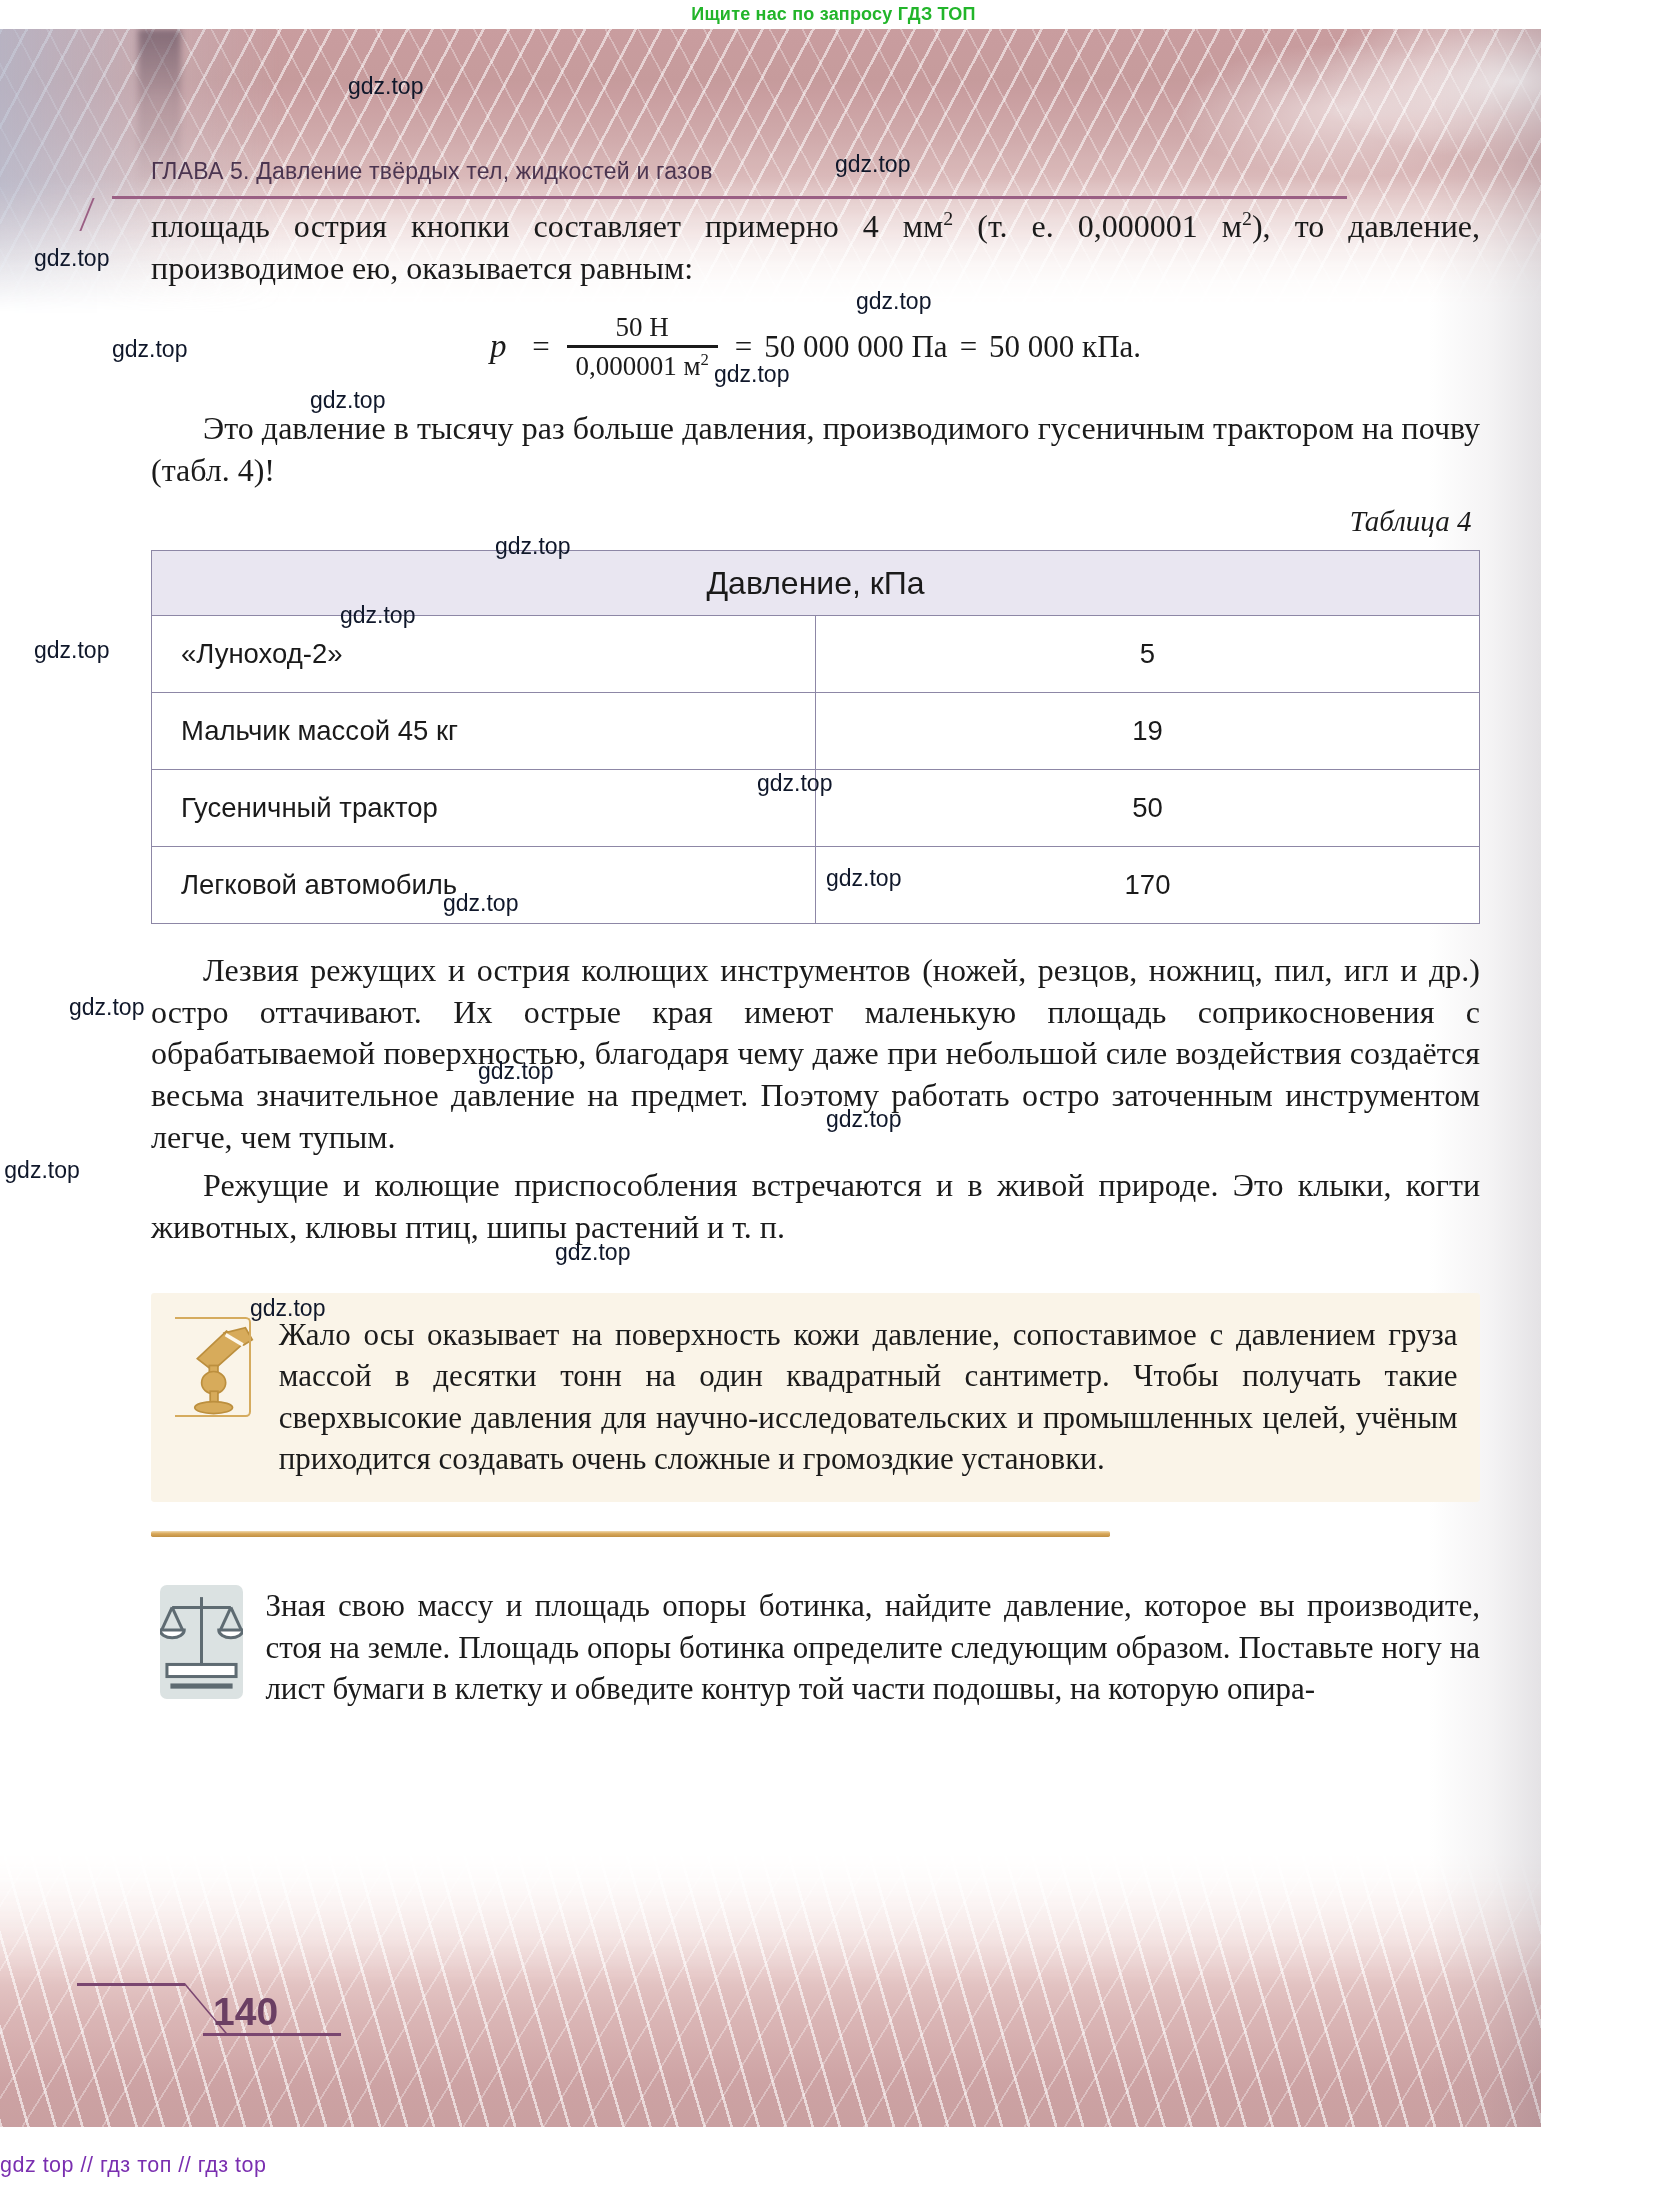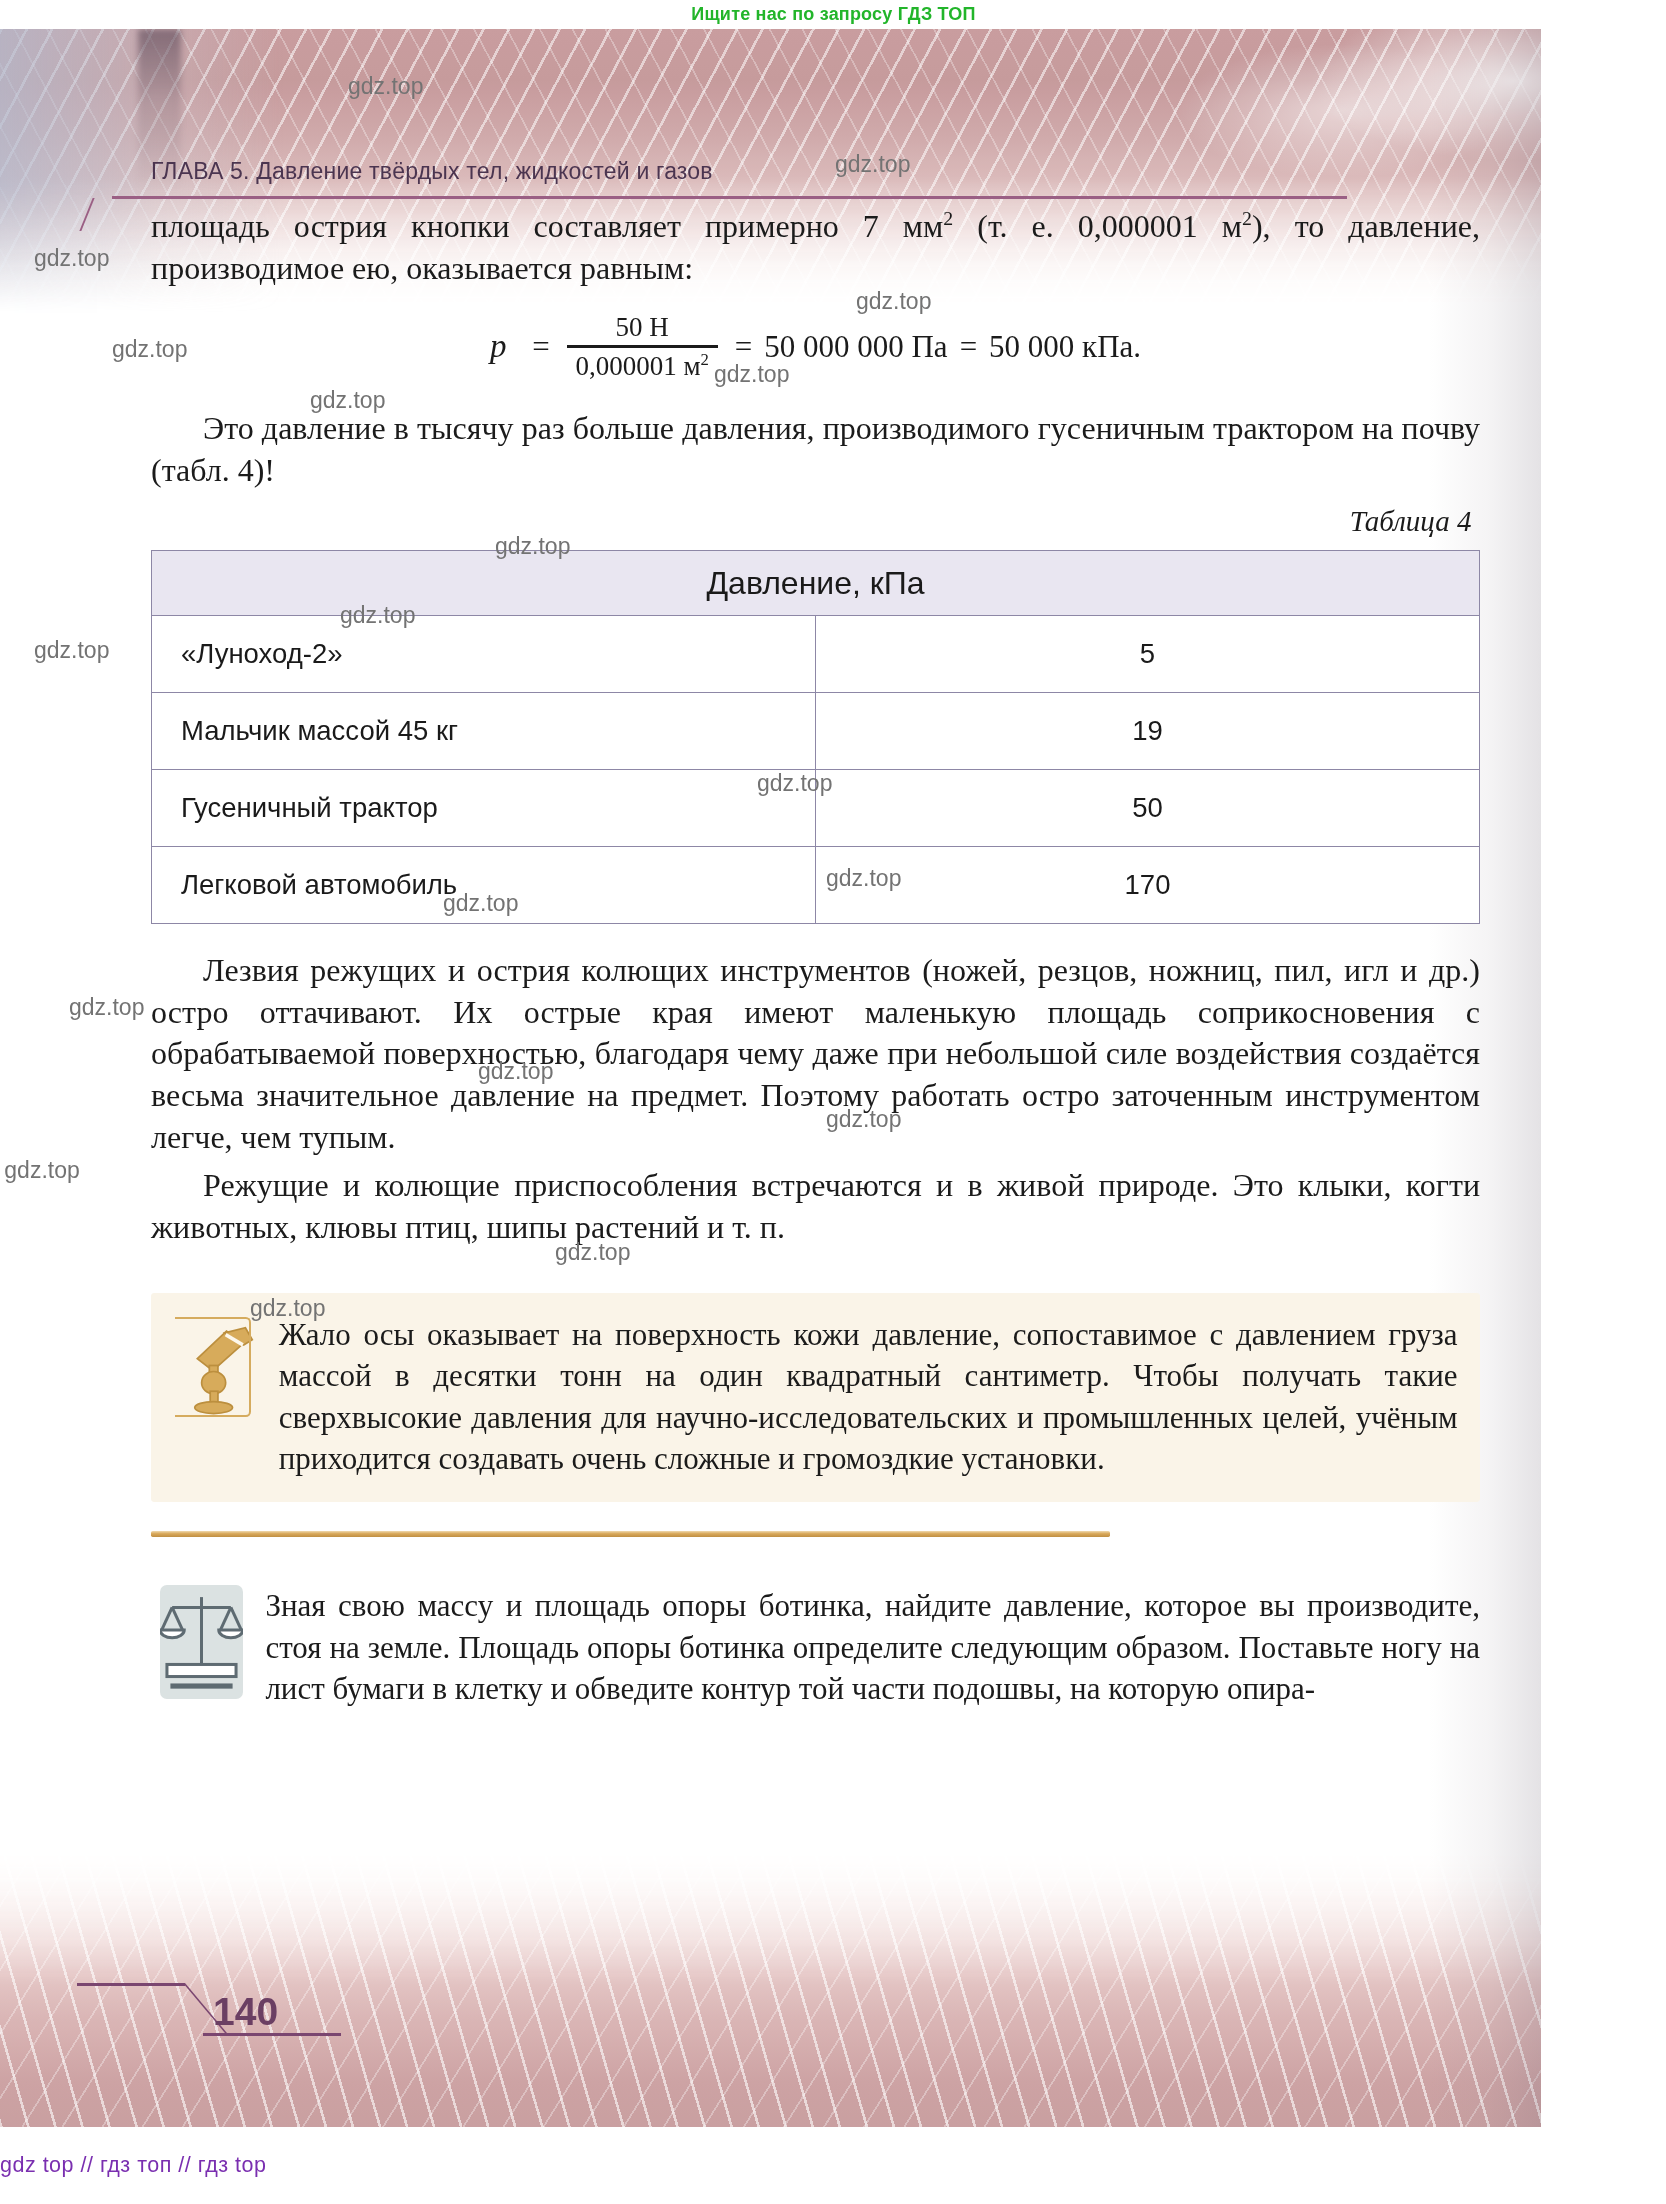--- a/index.html
+++ b/index.html
@@ -241,21 +241,21 @@
     border-left:2.6px solid #7a4670;transform:skewX(40deg);transform-origin:top left;
   }
   .folio .fl-bot{
     position:absolute;left:74px;top:62px;width:138px;height:2.6px;background:#7a4670;
   }
 
   
   .wm{
     position:absolute;
     font-family:"Liberation Sans", sans-serif;
-    font-size:23px;color:#737373;
+    font-size:23px;color:#0f172a;
     white-space:nowrap;
     pointer-events:none;
   }
 
   
   .promo-footer{
     position:absolute;left:0;bottom:0;width:1425px;height:77px;
     display:flex;align-items:center;justify-content:flex-start;
     background:#ffffff;
   }
@@ -281,21 +281,21 @@
   <div class="scan-gutter"></div>
 
   <div class="running-head">
     <span class="rh-text">ГЛАВА 5. Давление твёрдых тел, жидкостей и газов</span>
     <span class="rh-rule"></span>
     <span class="rh-tick"></span>
   </div>
 
   <div class="content">
 
-    <p class="body-par"><span>площадь острия кнопки составляет примерно 7 мм</span><sup>2</sup><span> (т. е. 0,000001 м</span><sup>2</sup><span>),</span> <span>то давление, производимое ею, оказывается равным:</span></p>
+    <p class="body-par"><span>площадь острия кнопки составляет примерно 4 мм</span><sup>2</sup><span> (т. е. 0,000001 м</span><sup>2</sup><span>),</span> <span>то давление, производимое ею, оказывается равным:</span></p>
 
     <div class="formula-block">
       <span class="var-p">p</span>
       <span class="eq">=</span>
       <span class="frac">
         <span class="num">50 Н</span>
         <span class="bar"></span>
         <span class="den"><span>0,000001 м</span><sup>2</sup></span>
       </span>
       <span class="eq">=</span>

